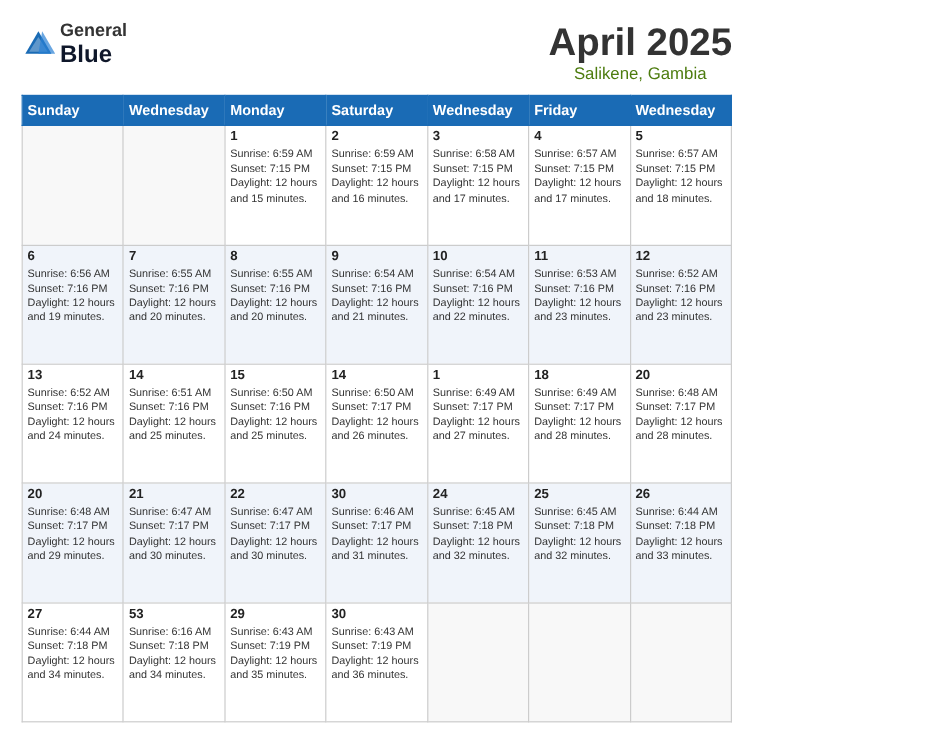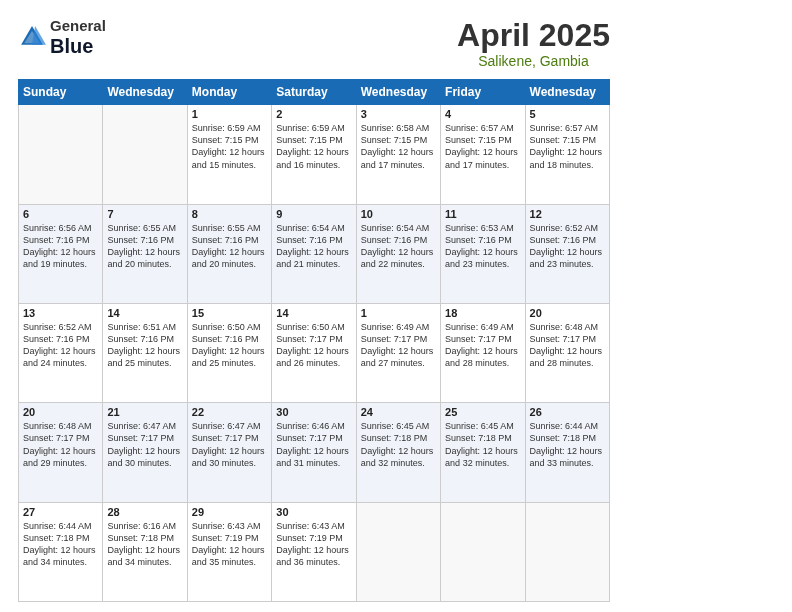--- a/index.html
+++ b/index.html
@@ -310,21 +310,21 @@
           </td>
         </tr>
         <tr>
           <td>
             <span class="day-num">27</span>
             <div class="day-info">Sunrise: 6:44 AM
 Sunset: 7:18 PM
 Daylight: 12 hours and 34 minutes.</div>
           </td>
           <td>
-            <span class="day-num">28</span>
+            <span class="day-num">53</span>
             <div class="day-info">Sunrise: 6:16 AM
 Sunset: 7:18 PM
 Daylight: 12 hours and 34 minutes.</div>
           </td>
           <td>
             <span class="day-num">29</span>
             <div class="day-info">Sunrise: 6:43 AM
 Sunset: 7:19 PM
 Daylight: 12 hours and 35 minutes.</div>
           </td>

